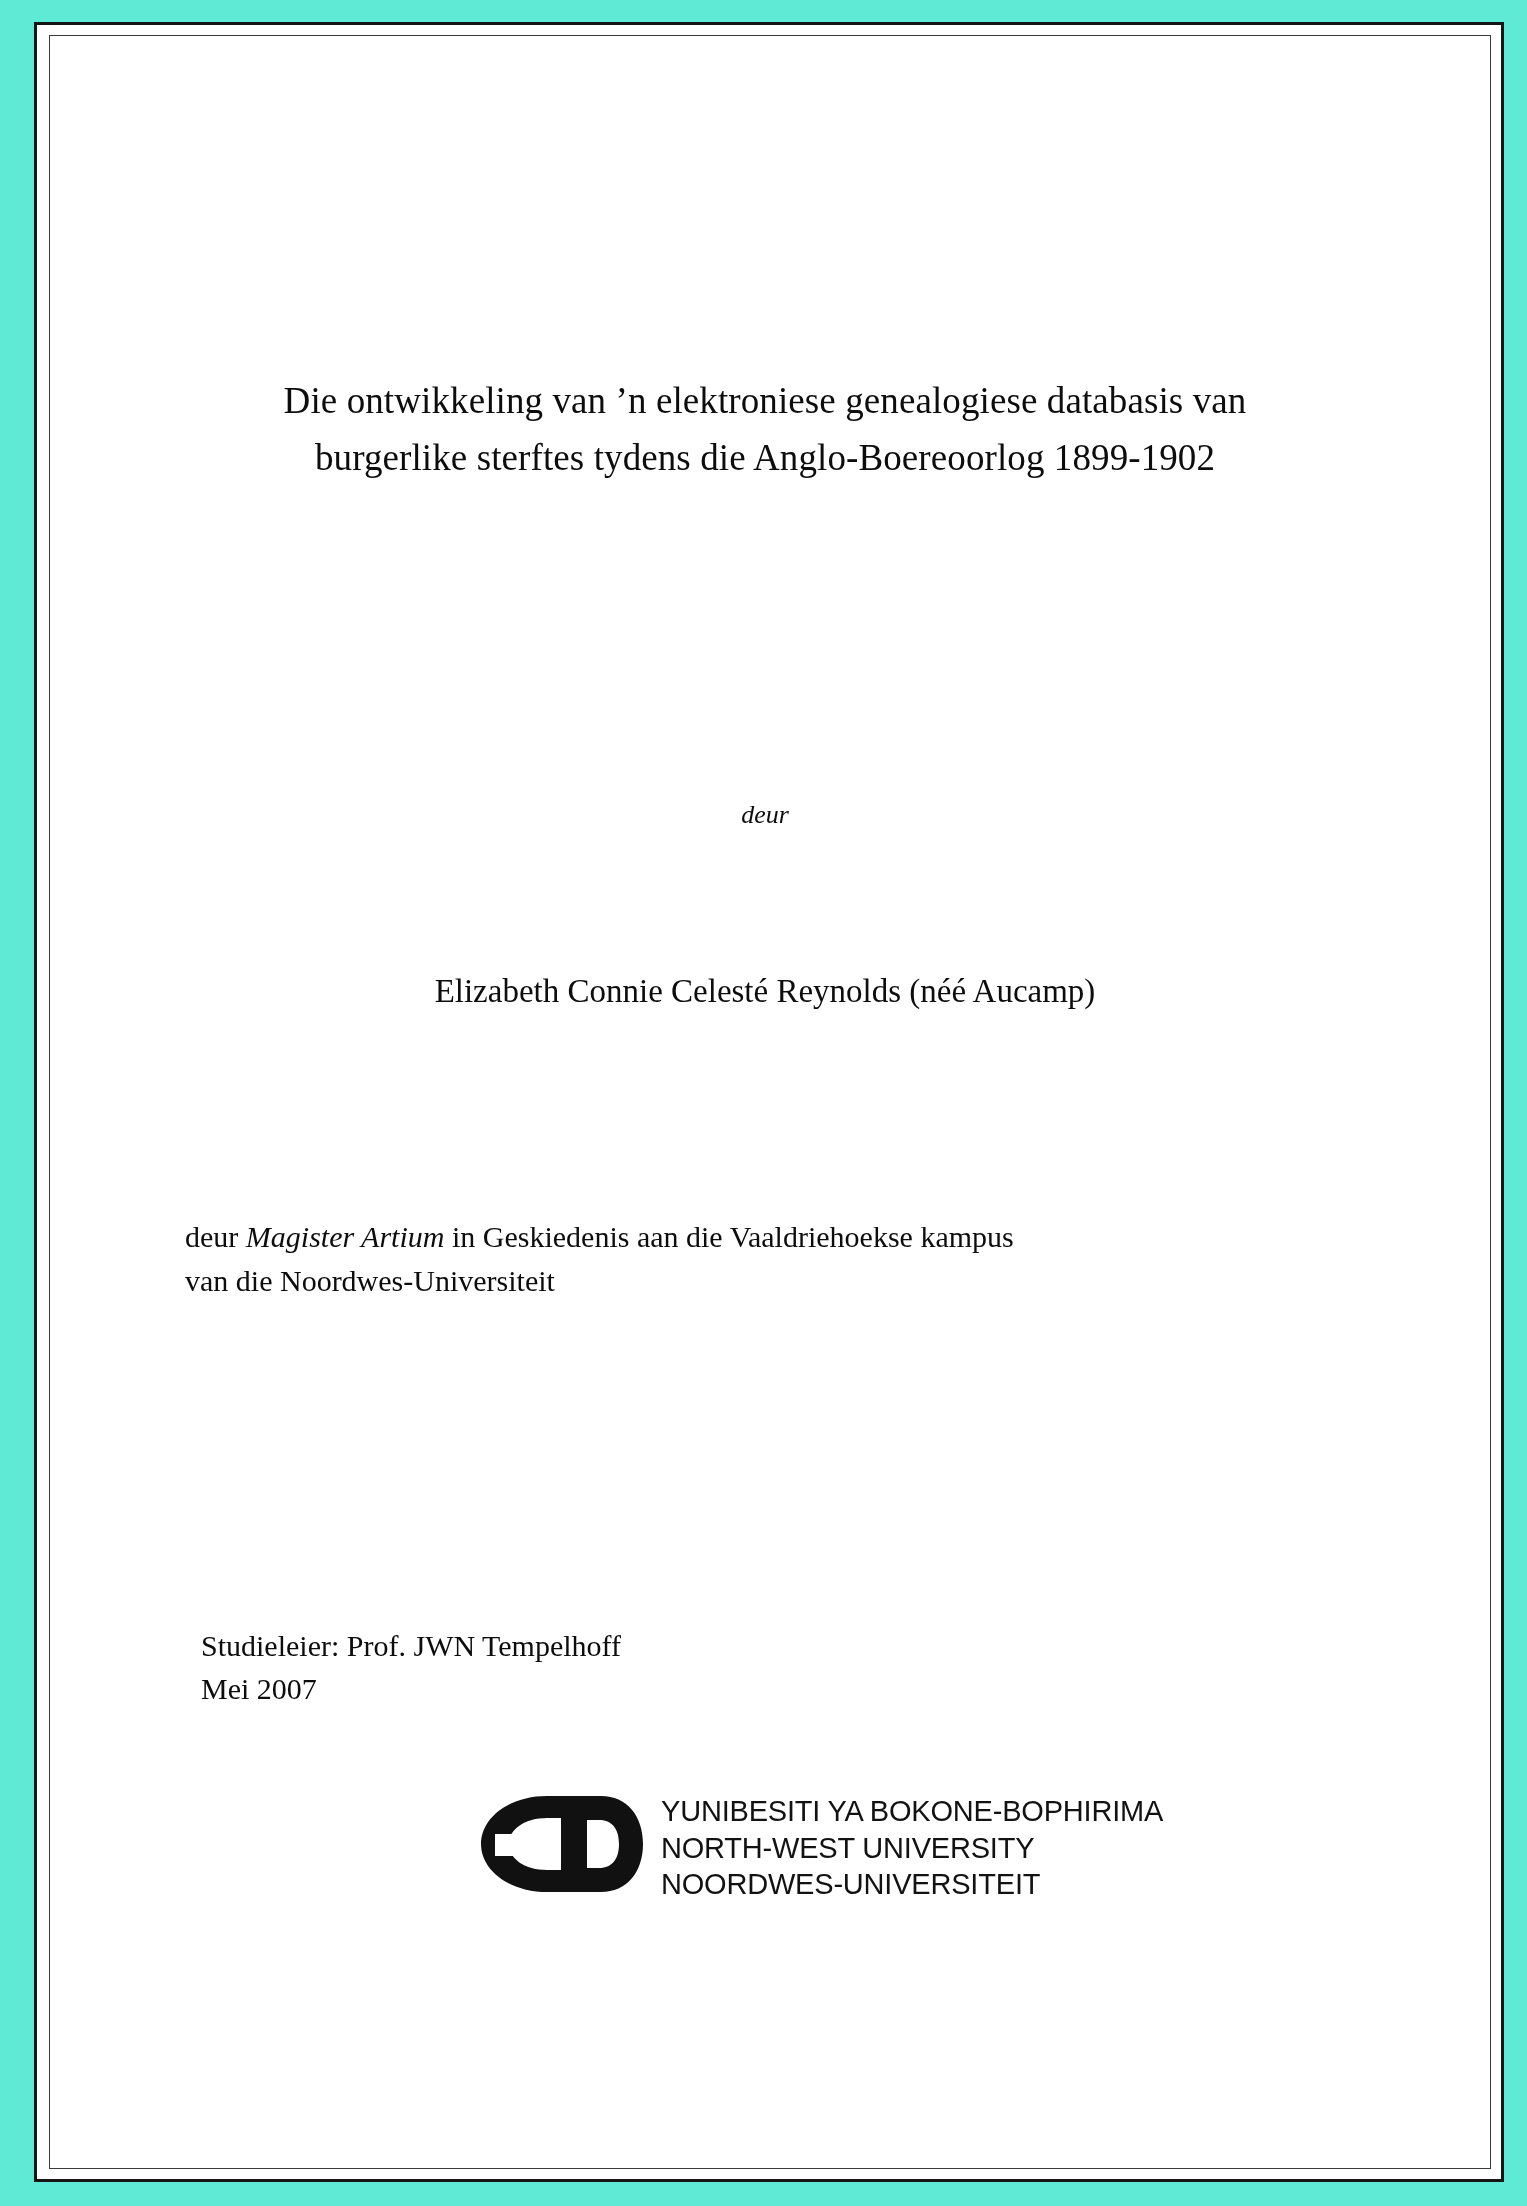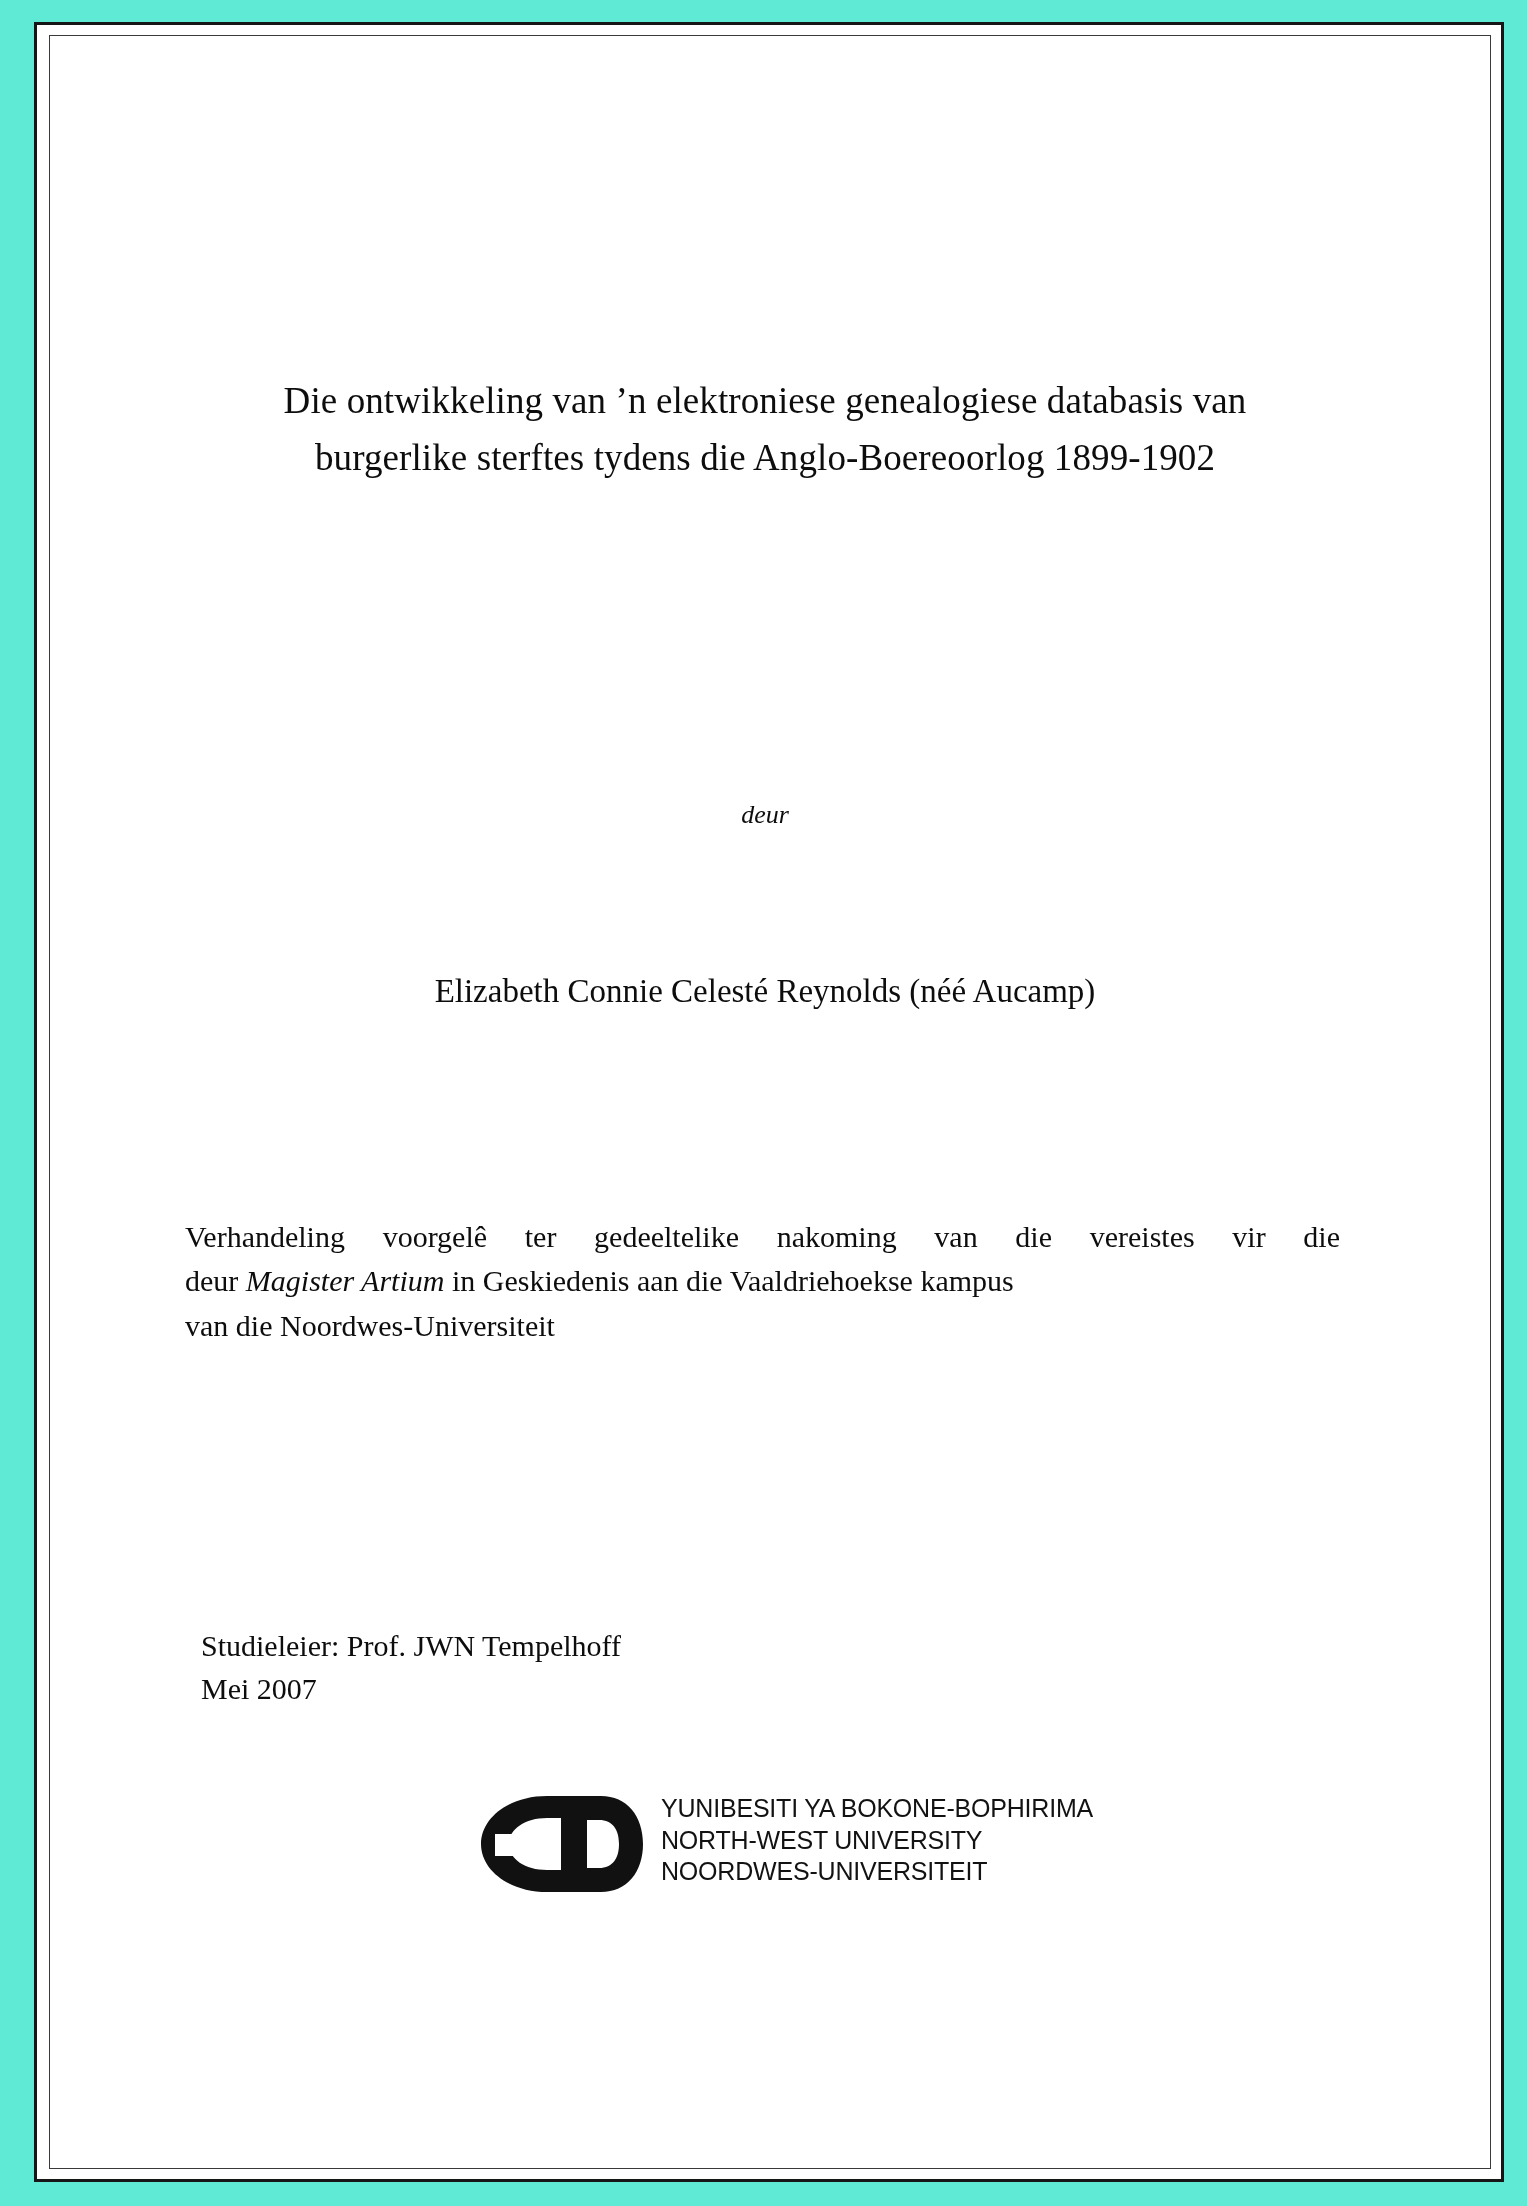--- a/index.html
+++ b/index.html
@@ -132,21 +132,21 @@
     left: 0;
     top: 0;
     width: 185px;
     height: 108px;
   }
   .logo-text {
     position: absolute;
     left: 196px;
     top: 3px;
     font-family: "Liberation Sans", sans-serif;
-    font-size: 25px;
+    font-size: 29px;
     line-height: 1.26;
     letter-spacing: -0.2px;
     color: #121212;
     white-space: nowrap;
   }
 </style>
 </head>
 <body>
 
 <div class="page-scan">
@@ -159,21 +159,20 @@
     <div class="title-block">
       <div class="title-line">Die ontwikkeling van ’n elektroniese genealogiese databasis van</div>
       <div class="title-line">burgerlike sterftes tydens die Anglo-Boereoorlog 1899-1902</div>
     </div>
 
     <div class="byline-label">deur</div>
 
     <div class="author">Elizabeth Connie Celesté Reynolds (néé Aucamp)</div>
 
     <div class="statement">
-      <span class="just">Verhandeling voorgelê ter gedeeltelike nakoming van die vereistes vir die</span>
       <span class="rest"><span>deur </span><em>Magister Artium</em><span> in Geskiedenis aan die Vaaldriehoekse kampus</span></span>
       <span class="rest">van die Noordwes-Universiteit</span>
     </div>
 
     <div class="supervisor-block">
       <div>Studieleier: Prof. JWN Tempelhoff</div>
       <div>Mei 2007</div>
     </div>
 
     <div class="logo-block">

